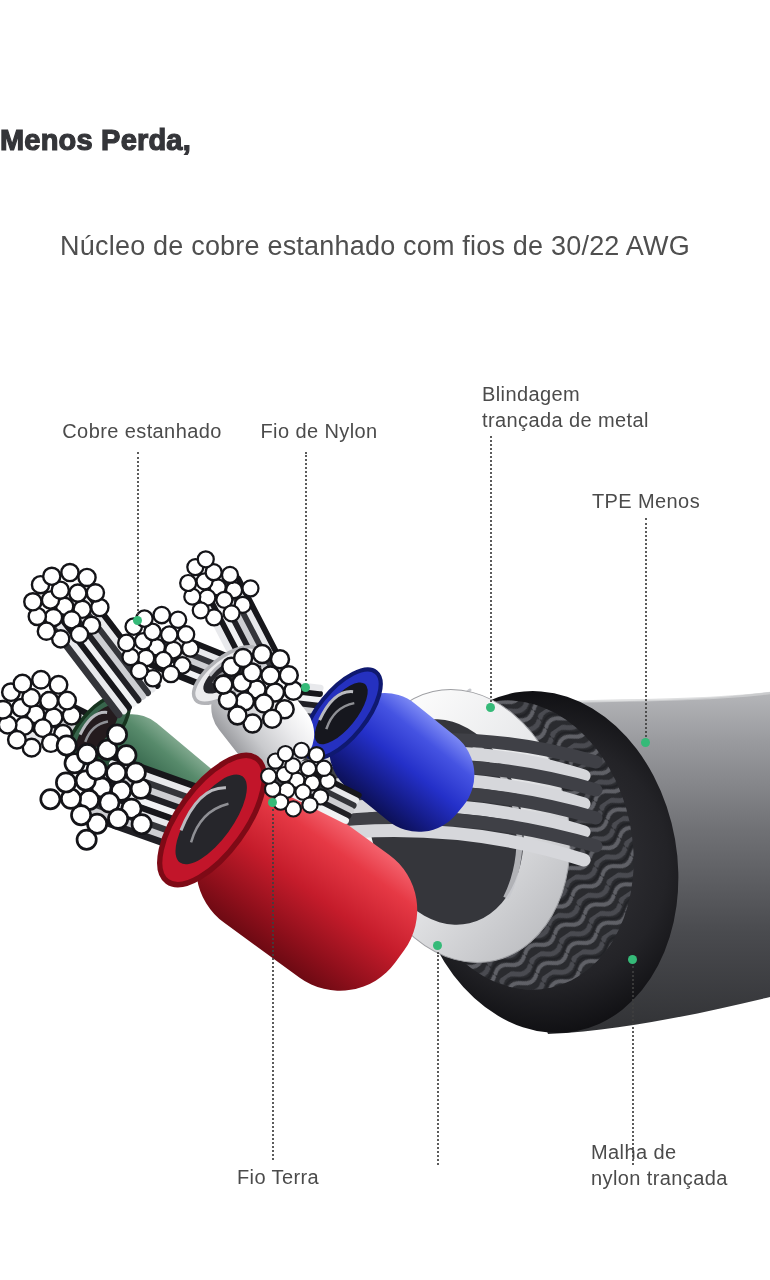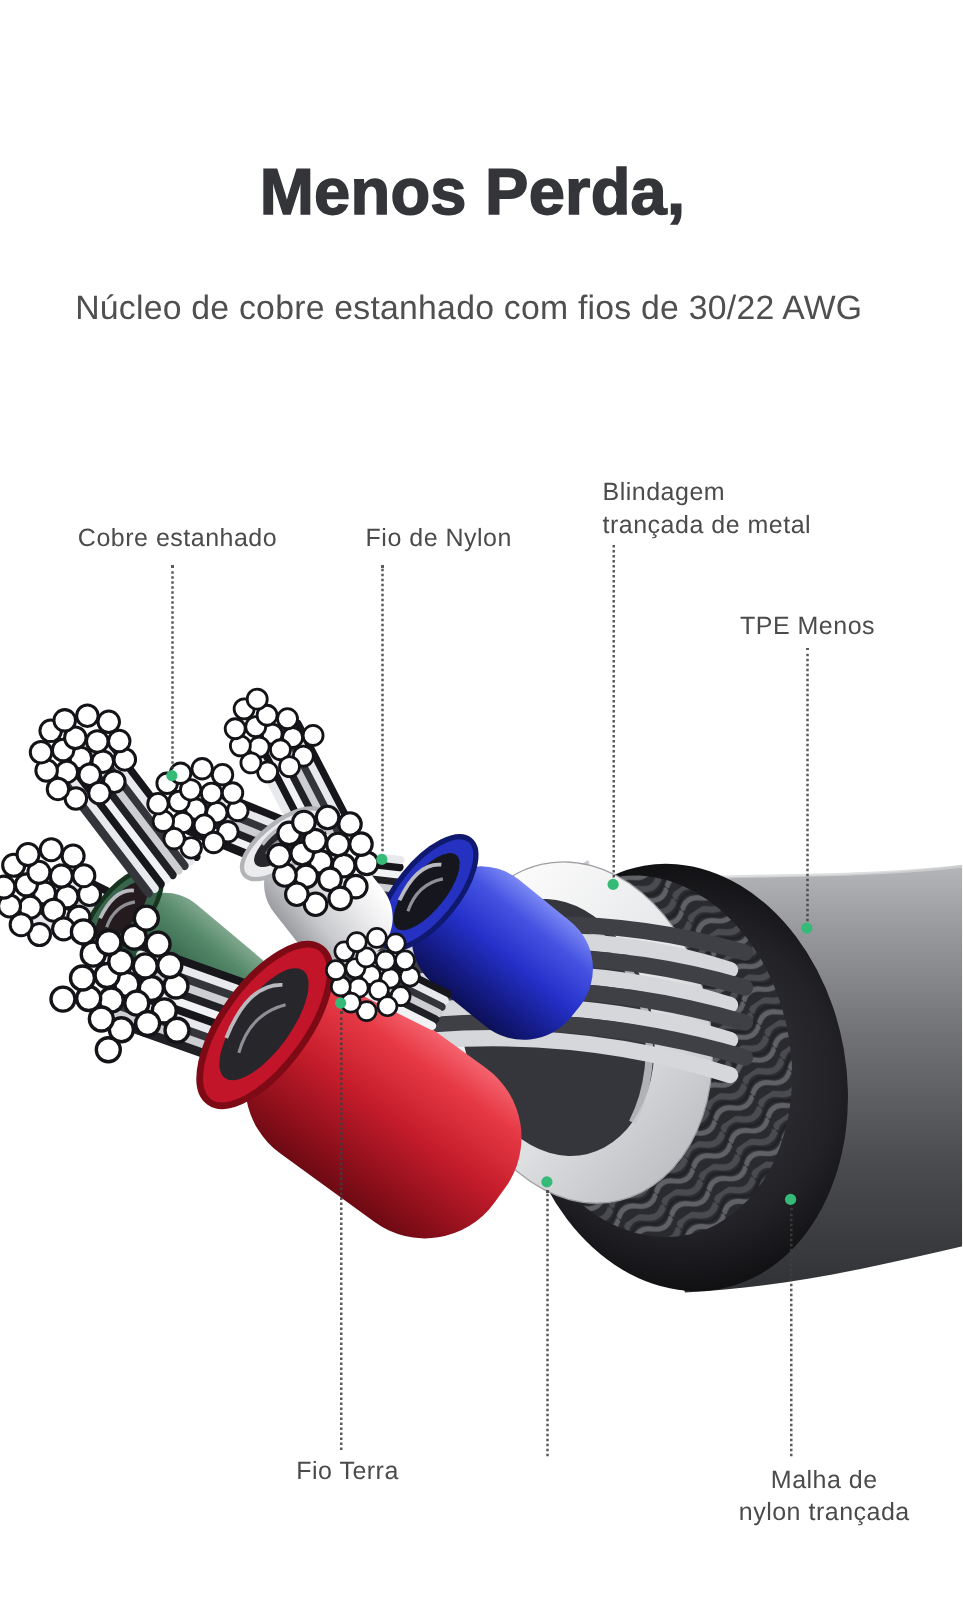--- a/index.html
+++ b/index.html
@@ -1,33 +1,33 @@
 <!DOCTYPE html>
 <html style="--page_bg: #ffffff; --accent_green: #35ba78; --title_text: #343539; --subtitle_text: #4f4f4f; --label_text: #4b4b4b; --leader_line: #3f3f3f; --wire_blue: #2430c9; --wire_red: #c51c2b; --wire_green: #3a6b50; --wire_white: #ececee; --tpe_gray: #717276; --jacket_black: #141418; --shield_gray: #2a2b2f; --strand_silver: #d6d7db;"><head>
 <meta charset="utf-8">
 <style>
   html,body{margin:0;padding:0;background:#fff;}
   #stage{position:relative;width:770px;height:1280px;margin:0 auto;background:var(--page_bg,#fff);
          font-family:"Liberation Sans","DejaVu Sans",sans-serif;overflow:hidden;}
   
-  #title{position:absolute;top:124px;left:0;width:756px;text-align:center;
-         font-size:52px;font-weight:bold;line-height:1.16;color:var(--title_text,#343539);
+  #title{position:absolute;top:124px;left:0;width:756px;text-align:left;
+         font-size:29px;font-weight:bold;line-height:1.16;color:var(--title_text,#343539);
          -webkit-text-stroke:1.2px var(--title_text,#343539);letter-spacing:.2px;}
   #subtitle{position:absolute;top:231px;left:0;width:750px;text-align:center;
          font-size:27px;color:var(--subtitle_text,#4f4f4f);letter-spacing:.2px;}
   
   .callout-label{position:absolute;font-size:20px;color:var(--label_text,#4b4b4b);
          letter-spacing:.4px;line-height:1.28;white-space:pre-line;}
   #lbl-cobre{left:142px;top:419px;transform:translateX(-50%);}
-  #lbl-nylon{left:319px;top:419px;transform:translateX(-50%);margin-left:32px;}
+  #lbl-nylon{left:319px;top:419px;transform:translateX(-50%);}
   #lbl-blindagem{left:437px;top:382px;margin-left:45px;}
   #lbl-tpe{left:646px;top:489px;transform:translateX(-50%);}
   #lbl-terra{left:278px;top:1165px;transform:translateX(-50%);}
   #lbl-folha{left:389px;top:1172px;}
-  #lbl-malha{left:591px;top:1172px;text-align:center;}
+  #lbl-malha{left:591px;top:1140px;}
   .leader{position:absolute;width:0;border-left:2px dotted var(--leader_line,#3f3f3f);opacity:.85;}
   #ld-cobre{left:137px;top:452px;height:163px;}
   #ld-nylon{left:305px;top:452px;height:229px;}
   #ld-blindagem{left:490px;top:436px;height:266px;}
   #ld-tpe{left:645px;top:518px;height:219px;}
   #ld-terra{left:272px;top:809px;height:351px;}
   #ld-folha{left:437px;top:952px;height:213px;}
   #ld-malha{left:632px;top:966px;height:199px;}
   .gdot{position:absolute;width:9px;height:9px;border-radius:50%;background:var(--accent_green,#35ba78);}
   #dot-cobre{left:133px;top:616px;}

